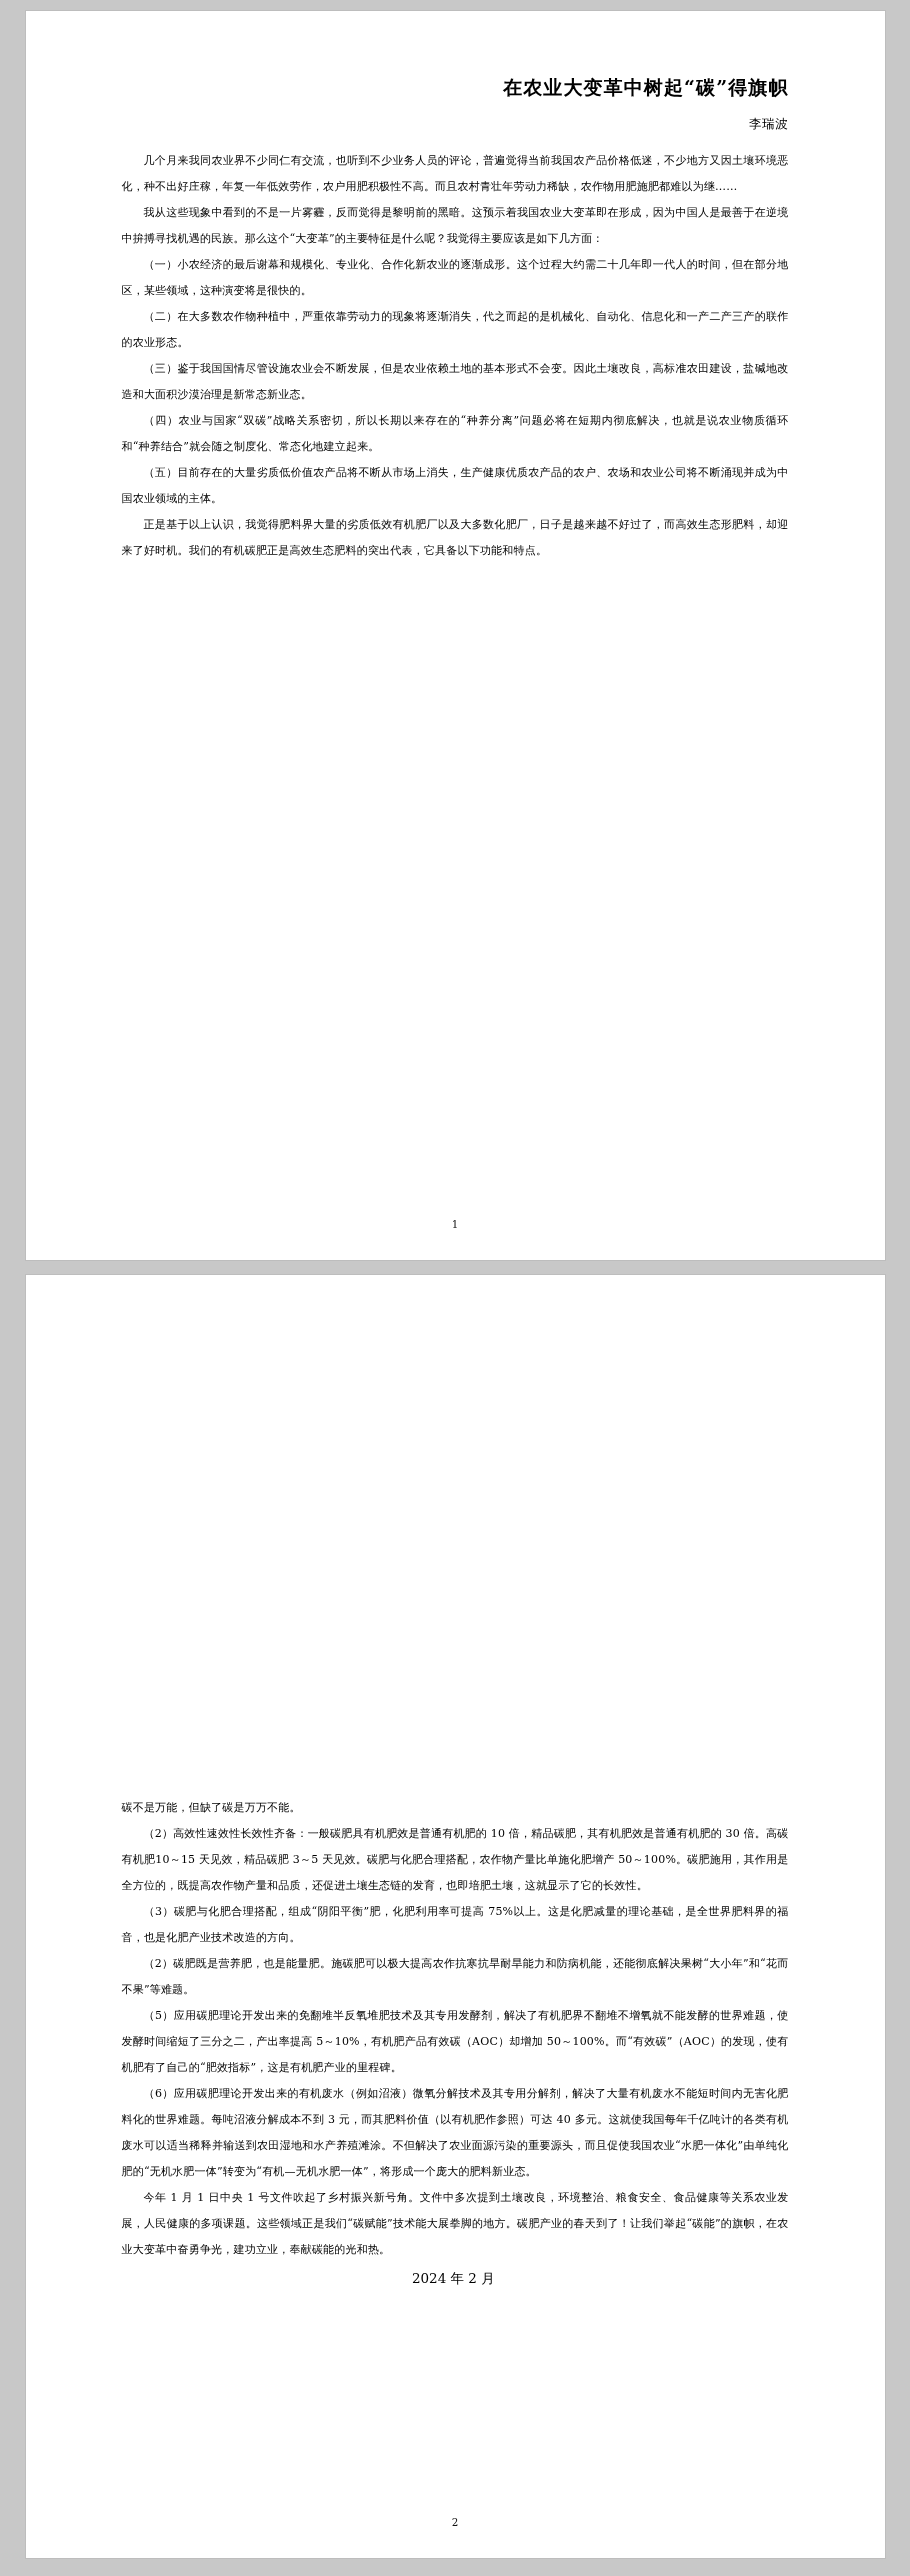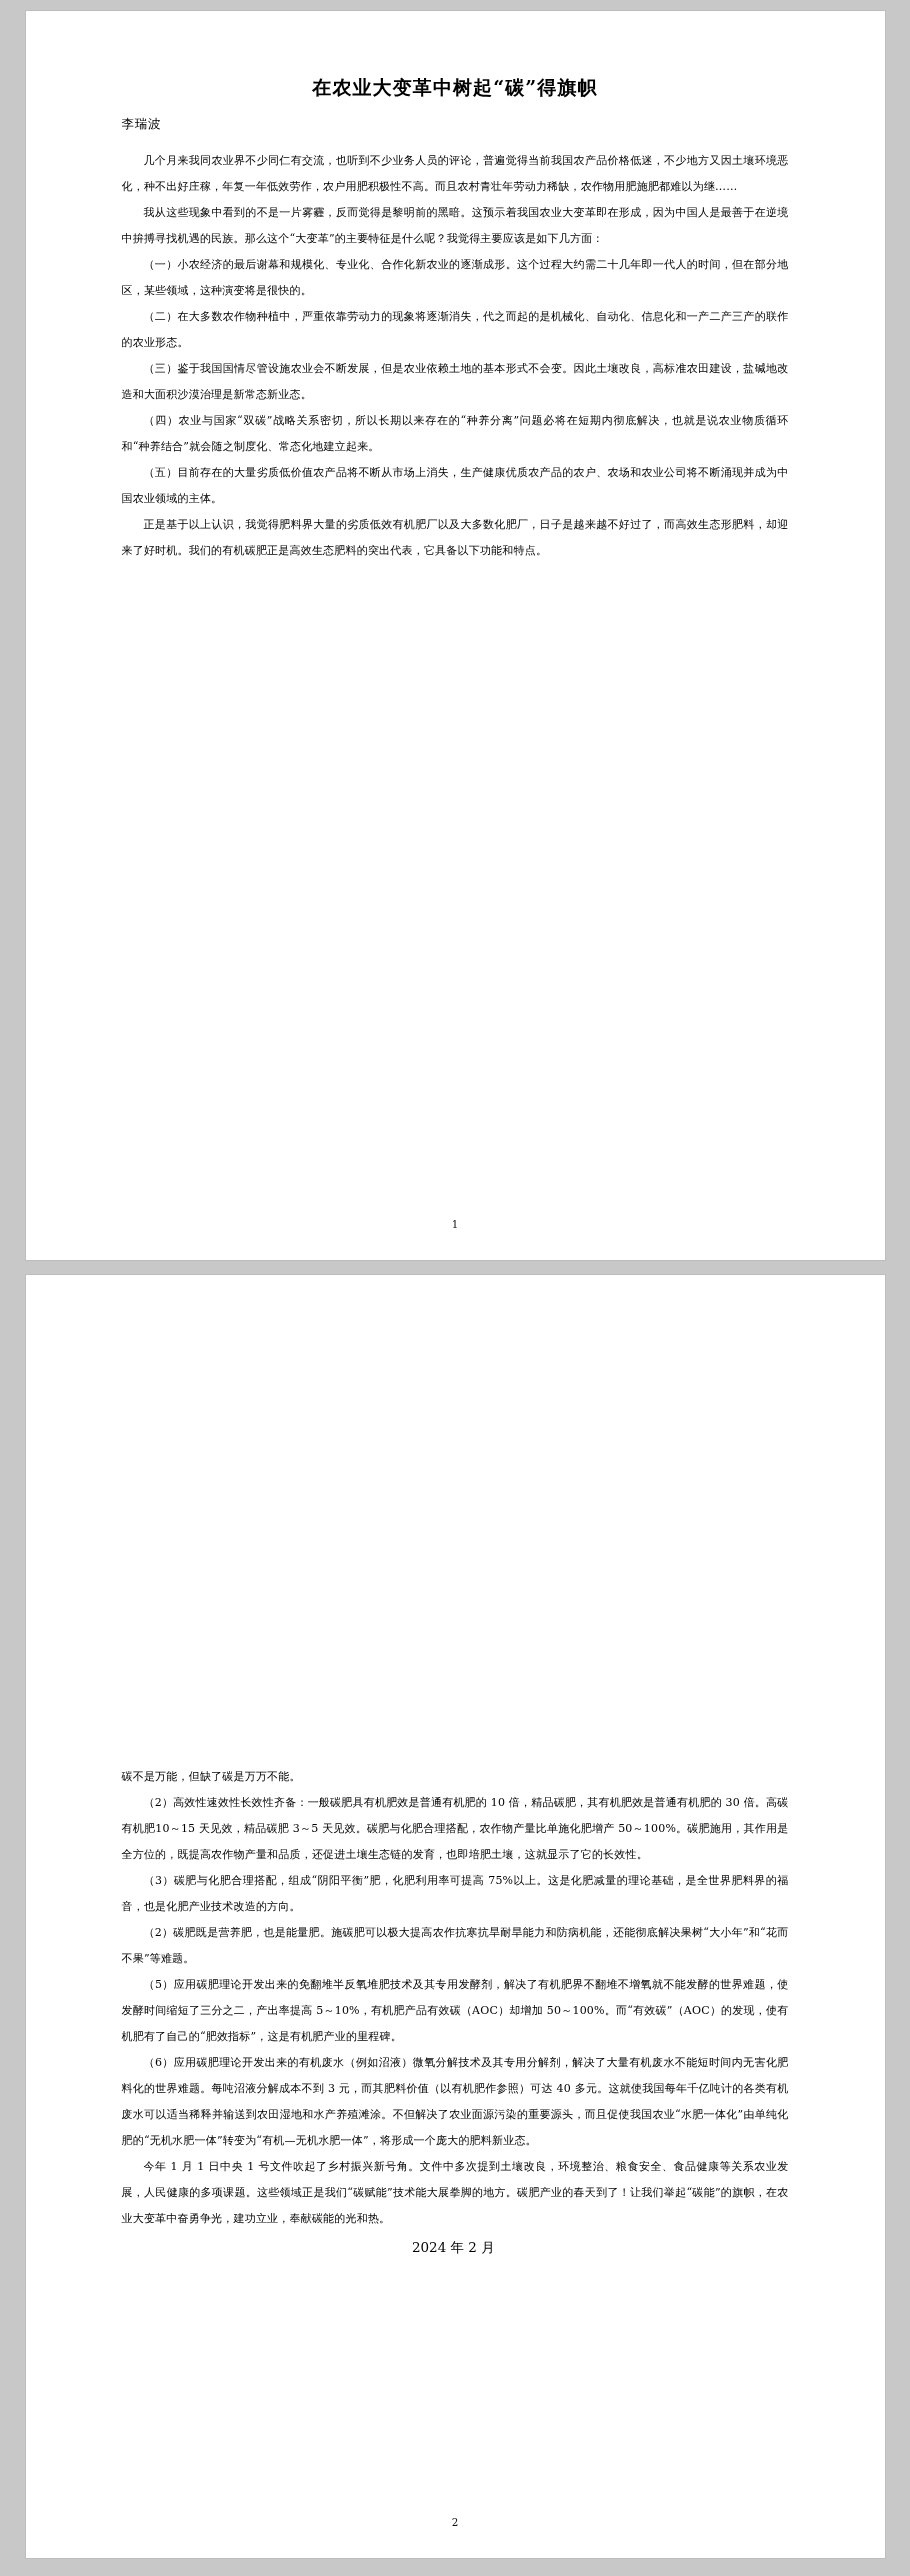--- a/index.html
+++ b/index.html
@@ -22,44 +22,45 @@
     margin: 0 auto 12.6px auto;
     background: #ffffff;
     box-sizing: border-box;
     position: relative;
     border: 0.6px solid #bdbdbd;
   }
   .page-1 { height: 1251px; padding: 53px 96px 23px 96px; }
   .page-2 { height: 1285px; padding: 53px 96px 23px 96px; }
 
   .doc-title {
-    text-align: center;
+    text-align: right;
     font-size: 19px;
     font-weight: bold;
     letter-spacing: 1.1px;
     margin: 10.3px 0 15px 0;
     font-family: "DejaVu Serif", "Liberation Serif", serif;
   }
   .doc-author {
-    text-align: left;
+    text-align: right;
     font-size: 12.6px;
     margin-bottom: 15px;
     letter-spacing: 0.6px;
   }
   p.body-text {
     font-size: 11px;
     line-height: 26px;
     margin: 0;
     text-align: justify;
     text-justify: inter-ideograph;
     text-indent: 2em;
     letter-spacing: 0.2px;
   }
   p.no-indent {
     text-indent: 0;
+    margin-top: 31px;
   }
   .sign {
     font-size: 13.5px;
     line-height: 26px;
     text-align: center;
     margin: 2.3px 0 0 0;
     padding-right: 3.4px;
   }
   .page-number {
     position: absolute;

